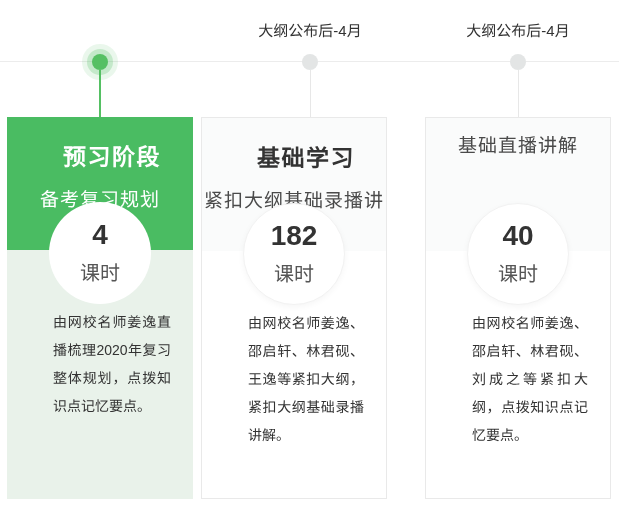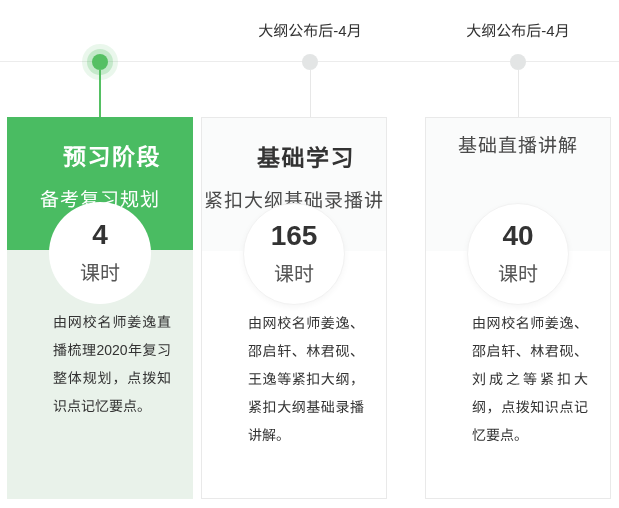--- a/index.html
+++ b/index.html
@@ -87,21 +87,21 @@
       <p class="card-desc">由网校名师姜逸直播梳理2020年复习整体规划，点拨知识点记忆要点。</p>
     </div>
   </section>
 
   <section class="card light c1">
     <header class="card-head">
       <h2 class="card-title">基础学习</h2>
       <p class="card-subtitle">紧扣大纲基础录播讲解</p>
     </header>
     <div class="hours-circle">
-      <div class="hours-num">165</div>
+      <div class="hours-num">182</div>
       <div class="hours-unit">课时</div>
     </div>
     <div class="card-body">
       <p class="card-desc">由网校名师姜逸、邵启轩、林君砚、王逸等紧扣大纲，紧扣大纲基础录播讲解。</p>
     </div>
   </section>
 
   <section class="card light c2">
     <header class="card-head">
       <p class="card-subtitle">基础直播讲解</p>

